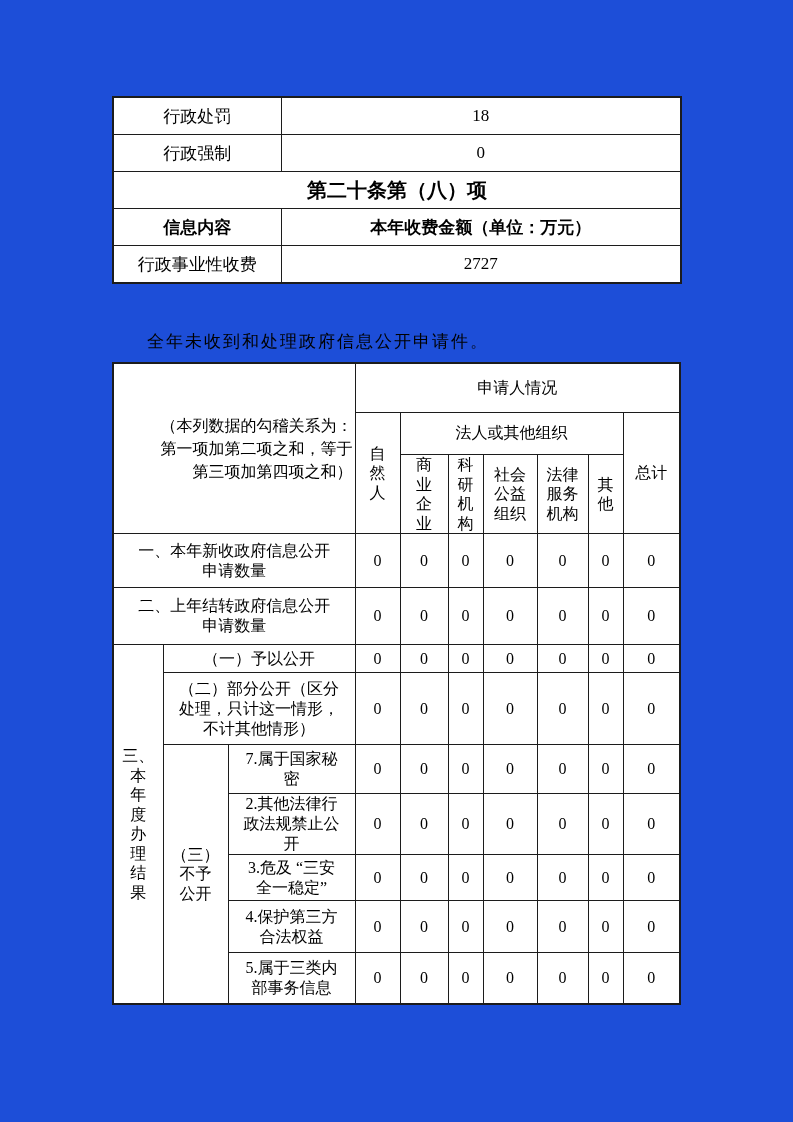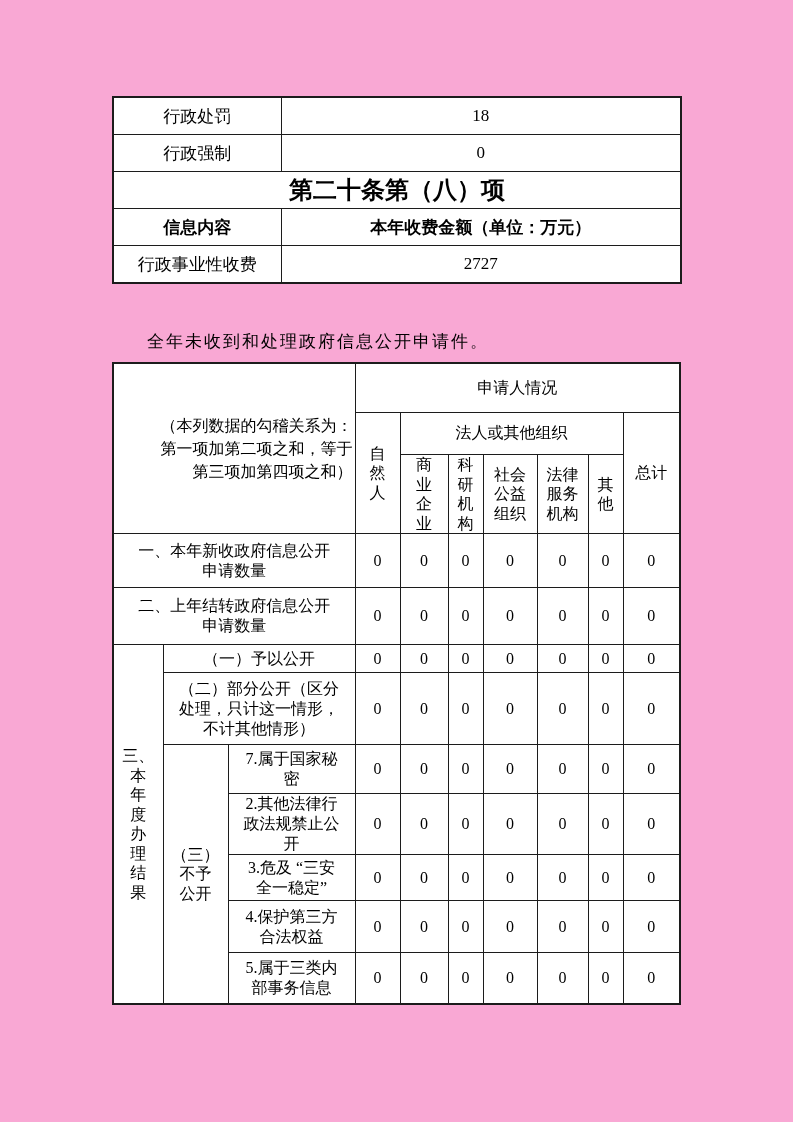--- a/index.html
+++ b/index.html
@@ -1,34 +1,34 @@
 <!DOCTYPE html>
 <html><head>
 <meta charset="utf-8">
 <style>
   html,body { margin:0; padding:0; }
   body {
     width:793px; height:1122px; background:#ffffff; position:relative;
     font-family:"Liberation Serif", serif; color:#000;
     -webkit-font-smoothing:antialiased;
   }
-  .page { position:absolute; inset:0; background:#f9a8d4; overflow:hidden; }
+  .page { position:absolute; inset:0; background:#1d4ed8; overflow:hidden; }
 
   table { border-collapse:collapse; table-layout:fixed; background:#fff; }
   td {
     border:1px solid #1c1c1c; text-align:center; vertical-align:middle;
     padding:0 2px; overflow:hidden;
   }
   .outer { border:2px solid #1c1c1c; }
 
   
   .fee-table { position:absolute; left:112px; top:96px; width:568px; }
   .fee-table td { height:36px; font-size:17px; }
   .hei { font-family:"Liberation Sans", sans-serif; font-weight:bold; }
-  .fee-table .sec-hdr { font-size:24px; }
+  .fee-table .sec-hdr { font-size:20px; }
 
   
   .sec-title {
     position:absolute; left:147px; top:296px; font-size:18px;
     font-family:"Liberation Sans", sans-serif; font-weight:bold;
     letter-spacing:1px; white-space:nowrap;
   }
   .intro {
     position:absolute; left:147px; top:330px; font-size:17px;
     letter-spacing:2px; white-space:nowrap;

